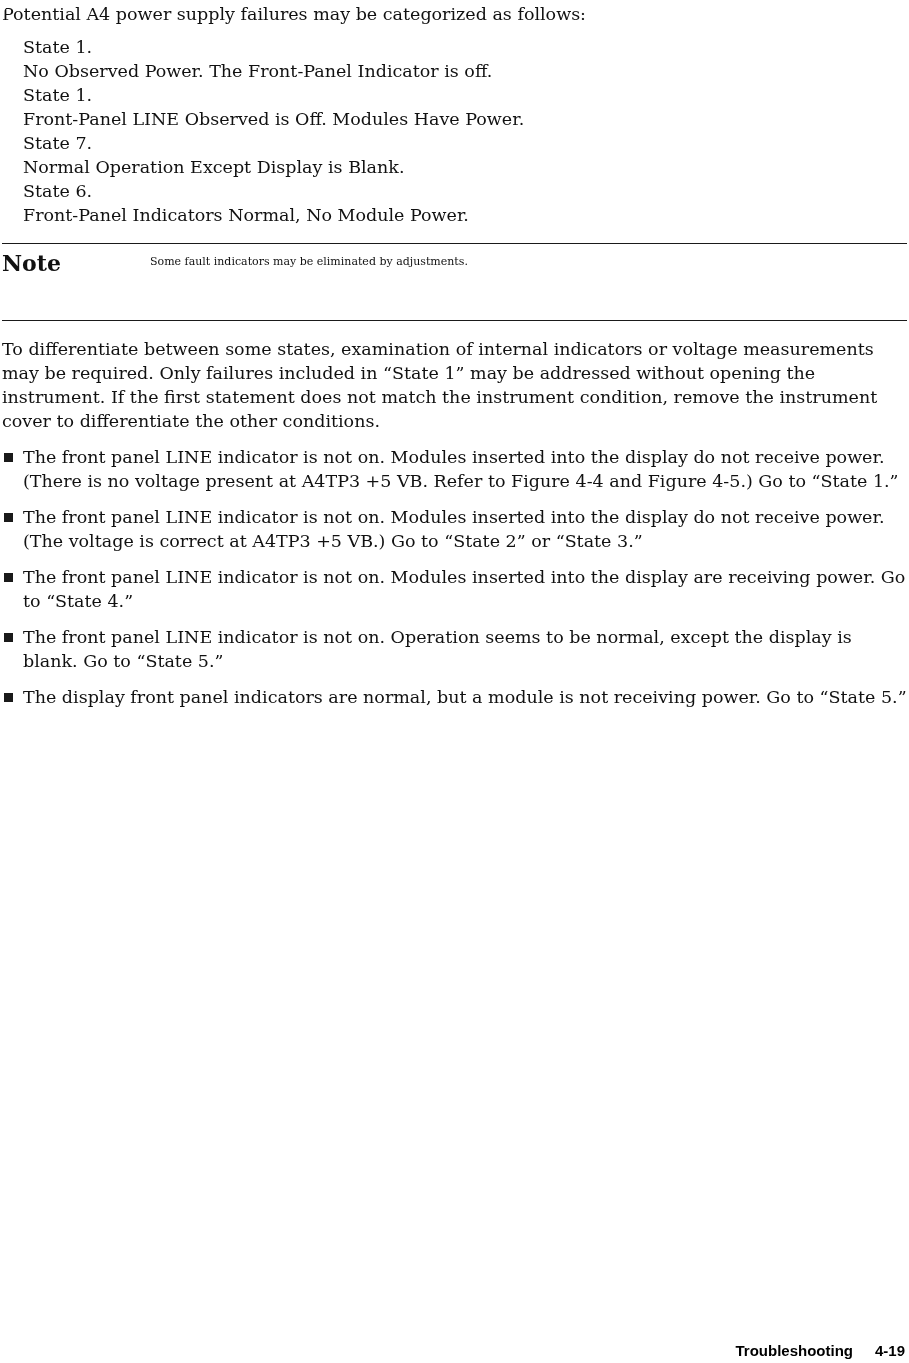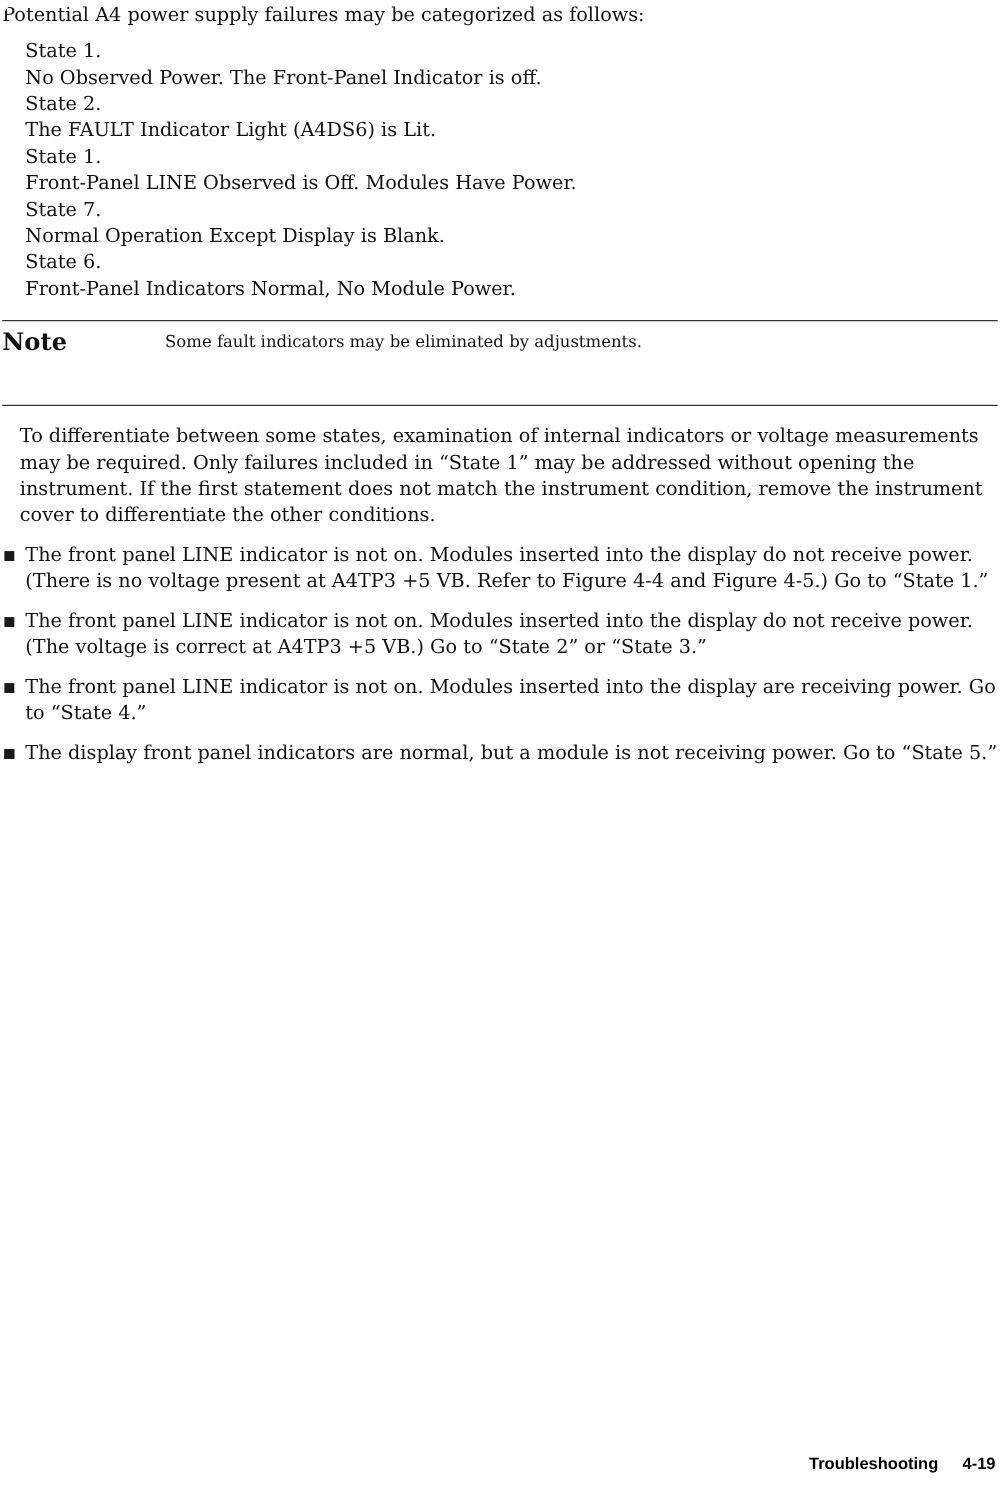--- a/index.html
+++ b/index.html
@@ -47,25 +47,25 @@
     align-items: flex-start;
   }
   .note-label {
     font-weight: bold;
     font-size: 22px;
     line-height: 26px;
     width: 148px;
     flex: 0 0 148px;
   }
   .note-text {
-    font-size: 15px;
+    font-size: 11px;
     line-height: 24px;
   }
   .body-paragraph {
-    margin: 16px 0 0 16px;
+    margin: 16px 0 0 0;
     font-size: 17.5px;
     line-height: 24px;
     max-width: 905px;
   }
   .bullets {
     margin-top: 0;
   }
   .bullet-item {
     position: relative;
     padding-left: 21px;
@@ -79,21 +79,21 @@
     left: 2px;
     top: 8px;
     width: 9px;
     height: 9px;
     background: #1a1a1a;
     display: inline-block;
   }
   .footer {
     position: absolute;
     right: 4px;
-    bottom: 24px;
+    bottom: 4px;
     font-family: "Liberation Sans", "DejaVu Sans", sans-serif;
     font-weight: bold;
     font-size: 15px;
     color: #000000;
   }
   .footer .section-name {
     margin-right: 22px;
   }
 </style>
 </head>
@@ -101,24 +101,20 @@
 
 <div class="page">
   <div class="content">
 
     <p class="intro">Potential A4 power supply failures may be categorized as follows:</p>
 
     <div class="states">
       <div>
         <div class="state-title">State 1.</div>
         <div class="state-desc">No Observed Power.  The Front-Panel Indicator is off.</div>
-      </div>
-      <div>
-        <div class="state-title">State 2.</div>
-        <div class="state-desc">The FAULT Indicator Light (A4DS6) is Lit.</div>
       </div>
       <div>
         <div class="state-title">State 1.</div>
         <div class="state-desc">Front-Panel LINE Observed is Off.  Modules Have Power.</div>
       </div>
       <div>
         <div class="state-title">State 7.</div>
         <div class="state-desc">Normal Operation Except Display is Blank.</div>
       </div>
       <div>
@@ -142,20 +138,21 @@
       <div class="bullet-item">
         <span class="bullet-square"></span>
         <span>The front panel LINE indicator is not on.  Modules inserted into the display do not receive power.  (The voltage is correct at A4TP3 +5 VB.) Go to “State 2” or “State 3.”</span>
       </div>
       <div class="bullet-item">
         <span class="bullet-square"></span>
         <span>The front panel LINE indicator is not on.  Modules inserted into the display are receiving power.  Go to “State 4.”</span>
       </div>
       <div class="bullet-item">
         <span class="bullet-square"></span>
+        <span>The front panel LINE indicator is not on.  Operation seems to be normal, except the display is blank.  Go to “State 5.”</span>
       </div>
       <div class="bullet-item">
         <span class="bullet-square"></span>
         <span>The display front panel indicators are normal, but a module is not receiving power.  Go to “State 5.”</span>
       </div>
     </div>
 
   </div>
 
   <div class="footer">

